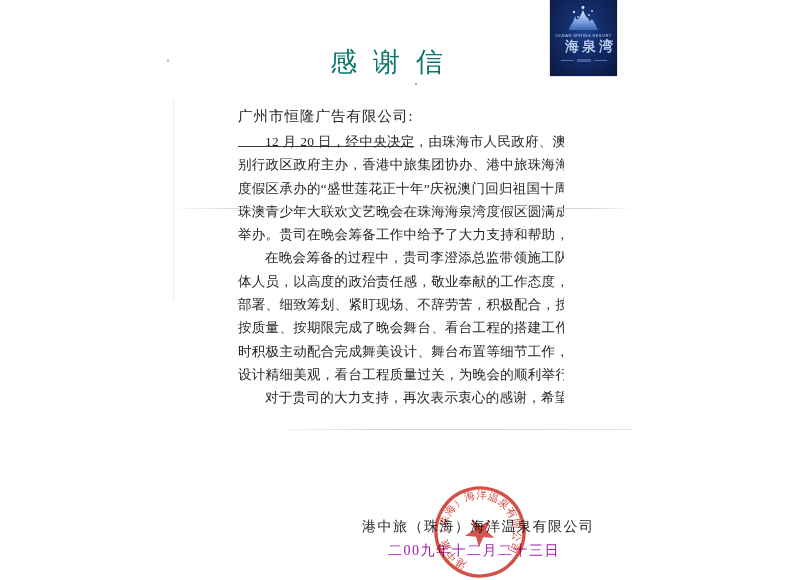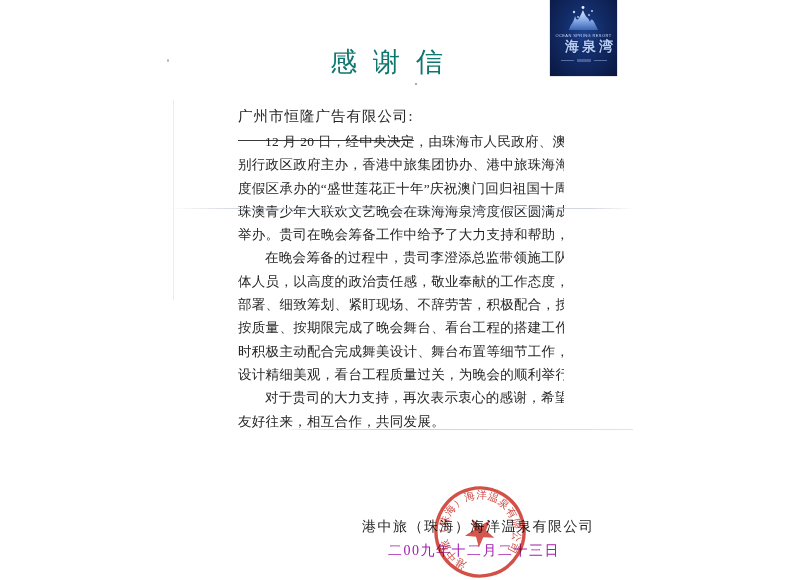--- a/index.html
+++ b/index.html
@@ -41,21 +41,21 @@
   .title {
     position:absolute; left:330px; top:44px;
     font-size:27px; font-weight:normal; color:#0f766e;
     letter-spacing:16px; white-space:nowrap;
   }
 
   
   .salutation {
     position:absolute; left:238px; top:107px;
     font-size:14.5px; color:#262626;
-    border-bottom:1px solid #3a3a3a; padding-bottom:14px;
+    border-bottom:1px solid #3a3a3a; padding-bottom:20px;
     letter-spacing:1px;
   }
 
   
   .body-block {
     position:absolute; left:238px; top:130px; width:326px;
   }
   .body-line {
     height:23.3px; line-height:23.3px; font-size:13.5px; color:#262626;
     text-align:justify; text-align-last:justify; letter-spacing:.3px;
@@ -131,21 +131,20 @@
       <div class="body-line">度假区承办的“盛世莲花正十年”庆祝澳门回归祖国十周年</div>
       <div class="body-line">珠澳青少年大联欢文艺晚会在珠海海泉湾度假区圆满成功</div>
       <div class="body-line">举办。贵司在晚会筹备工作中给予了大力支持和帮助，在此</div>
       <div class="body-line indent">在晚会筹备的过程中，贵司李澄添总监带领施工队伍全</div>
       <div class="body-line">体人员，以高度的政治责任感，敬业奉献的工作态度，科学</div>
       <div class="body-line">部署、细致筹划、紧盯现场、不辞劳苦，积极配合，按要求、</div>
       <div class="body-line">按质量、按期限完成了晚会舞台、看台工程的搭建工作，同</div>
       <div class="body-line">时积极主动配合完成舞美设计、舞台布置等细节工作，舞台</div>
       <div class="body-line">设计精细美观，看台工程质量过关，为晚会的顺利举行提供</div>
       <div class="body-line indent">对于贵司的大力支持，再次表示衷心的感谢，希望保持</div>
-      <div class="body-line no-justify">友好往来，相互合作，共同发展。</div>
     </div>
 
   <div class="sig-company">港中旅（珠海）海洋温泉有限公司</div>
   <div class="sig-date">二00九年十二月二十三日</div>
 
   <svg class="seal-svg" viewBox="400 466 170 114">
     <g transform="rotate(-14 480 532)">
       <circle cx="480" cy="532" r="44" fill="none" stroke="#cc372c" stroke-width="3.4" opacity=".95"></circle>
       <path id="sealArc" fill="none" d="M460.8,559.4 A33.5,33.5 0 1 1 499.2,559.4"></path>
       <text font-size="10.5" fill="#c9342b" letter-spacing="0.5" font-family="Liberation Serif, DejaVu Serif, serif">

